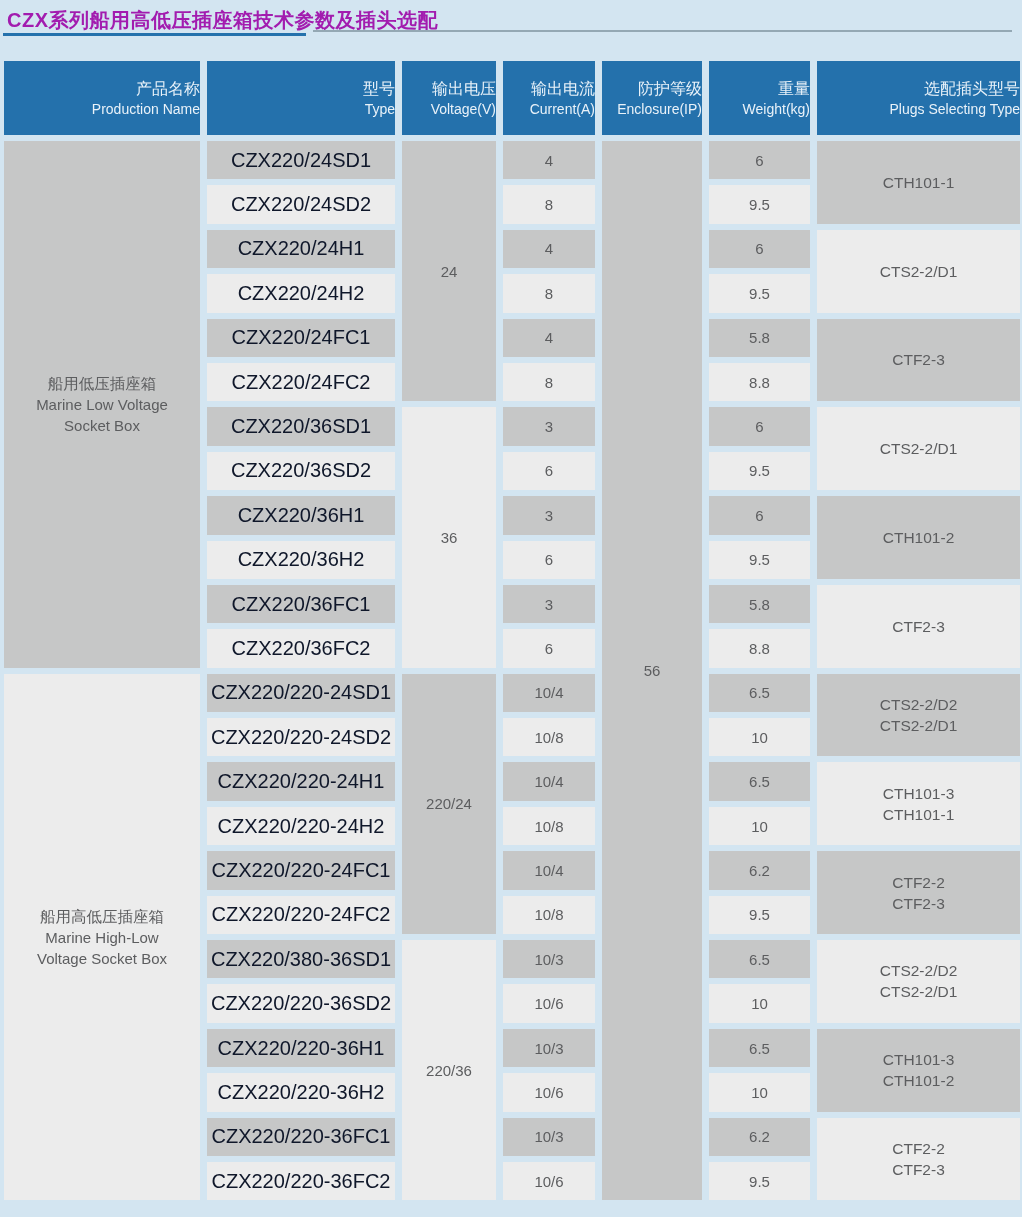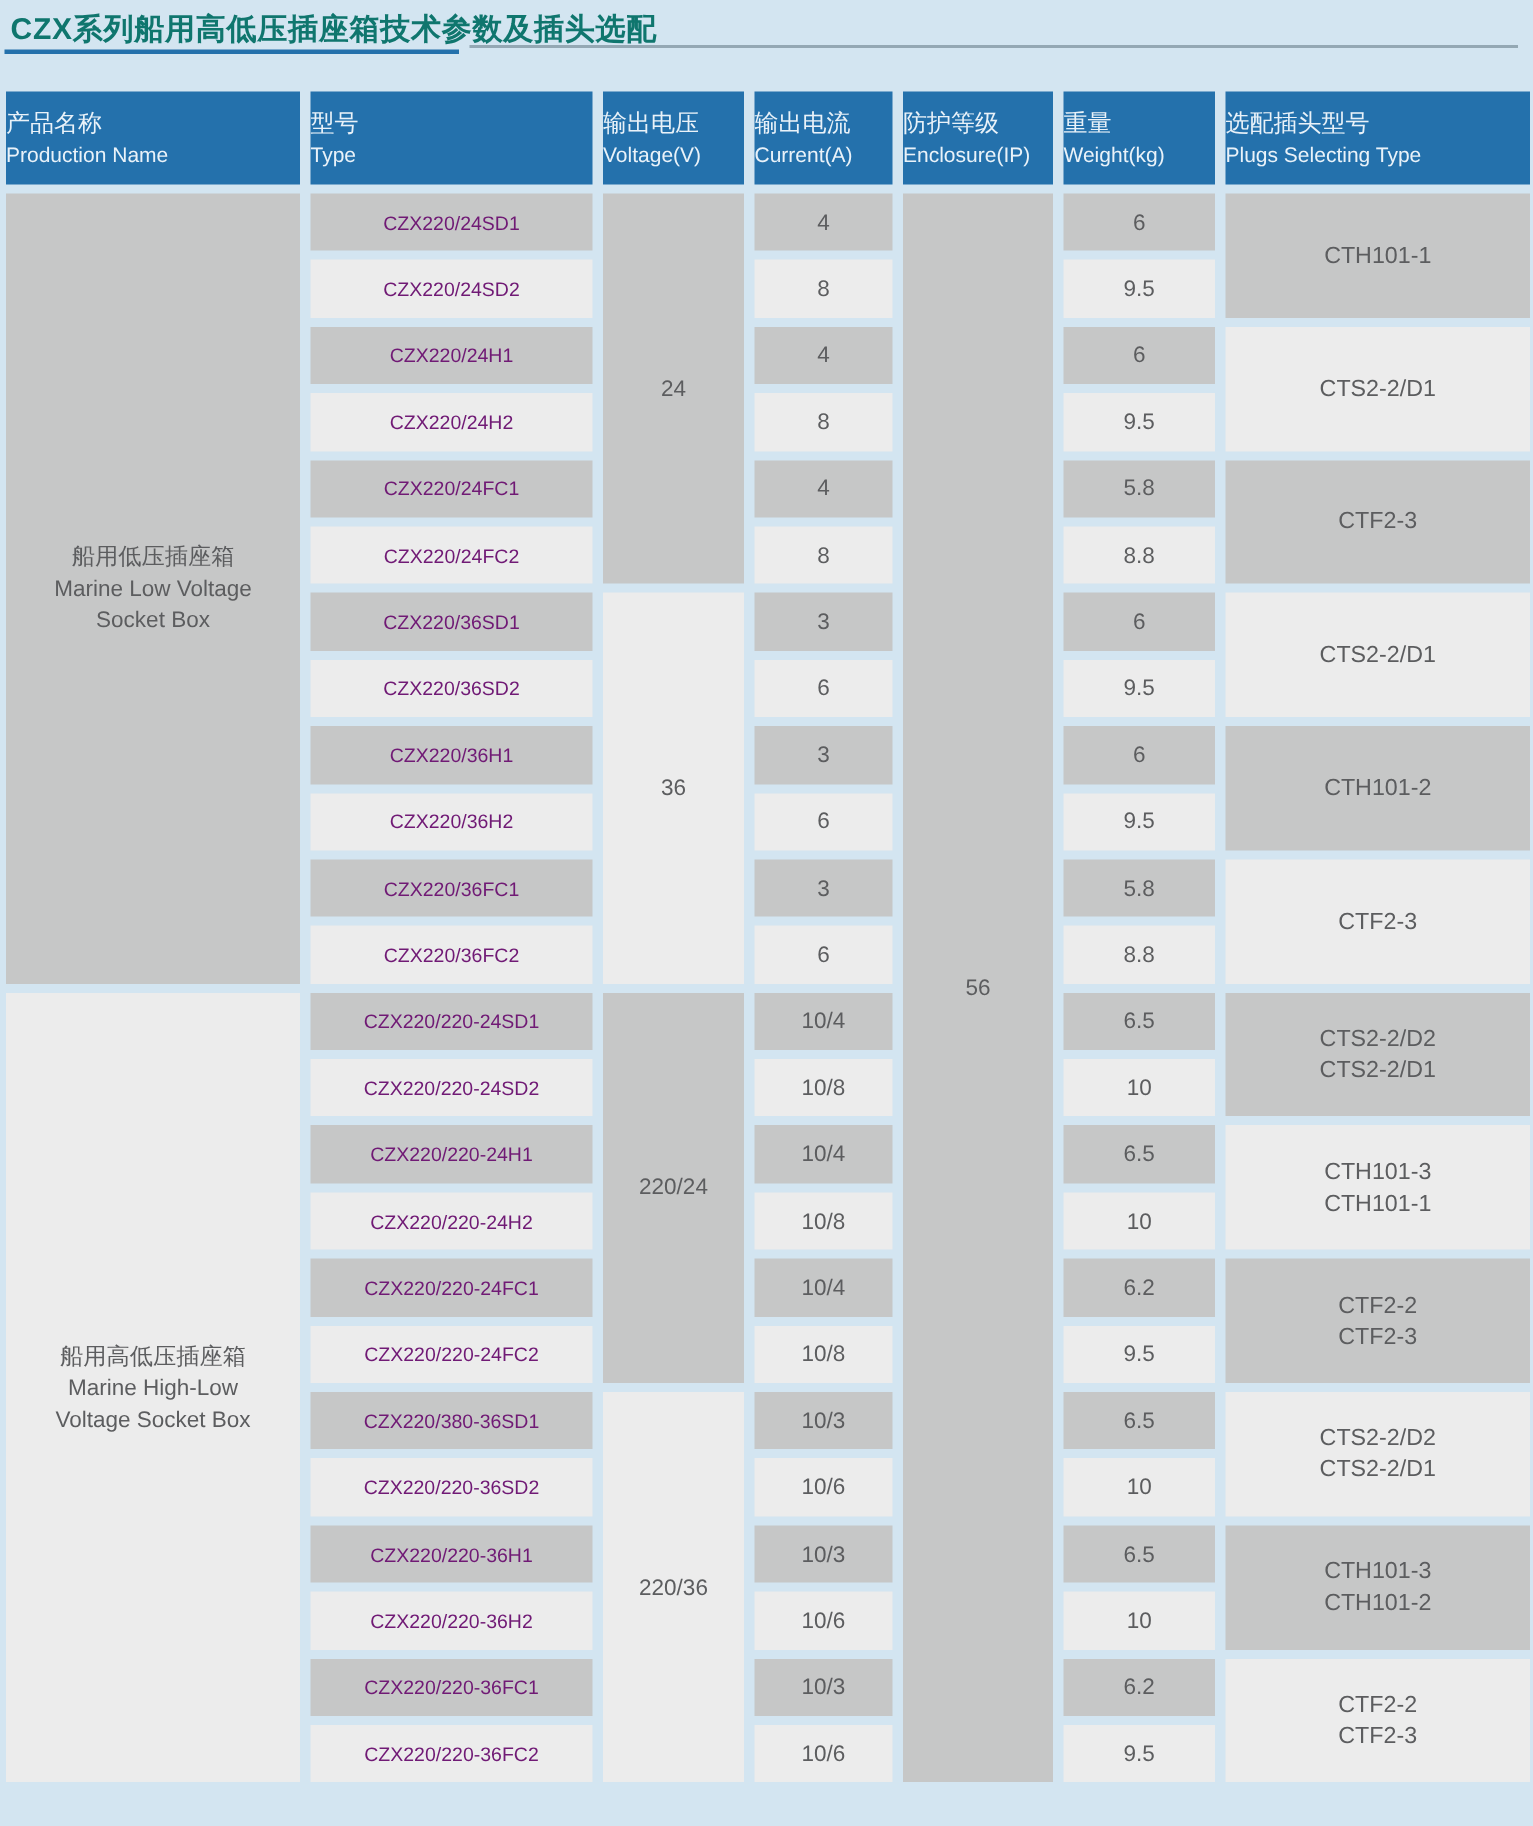--- a/index.html
+++ b/index.html
@@ -3,44 +3,44 @@
 <meta charset="utf-8">
 <style>
   html,body{margin:0;padding:0}
   body{
     width:1022px;height:1217px;position:relative;overflow:hidden;
     background:#d3e5f1;
     font-family:"Liberation Sans","DejaVu Sans",sans-serif;
   }
   .title{
     position:absolute;left:7px;top:9px;
-    font-size:20px;line-height:22px;font-weight:bold;color:#0f766e;
+    font-size:20px;line-height:22px;font-weight:bold;color:#a21caf;
     letter-spacing:.5px;white-space:nowrap;
   }
   .rule-blue{position:absolute;left:3px;top:33px;width:303px;height:3px;background:#2471ac}
   .rule-thin{position:absolute;left:313px;top:30px;width:699px;height:2px;background:#94a8b4}
 
   table.spec{
     position:absolute;left:-3px;top:55px;
     border-collapse:separate;border-spacing:7px 6px;
     table-layout:fixed;width:1030px;
   }
   th{
     background:#2471ac;color:#e9f2f9;font-weight:normal;
-    height:62px;text-align:left;vertical-align:middle;padding:0;
+    height:74px;text-align:right;vertical-align:middle;padding:0;
   }
   th .zh{font-size:16px;line-height:22px}
   th .en{font-size:14px;line-height:19px}
   td{
     height:38.4px;padding:0;text-align:center;vertical-align:middle;
     color:#5c5d5f;font-size:15px;
   }
   td.g{background:#c6c7c7}
   td.l{background:#ececec}
-  td.type-cell{font-size:13px;color:#701a75}
+  td.type-cell{font-size:20px;color:#0f172a}
   td .ln{line-height:21px;font-size:15.5px}
   td .ln-en{line-height:21px;font-size:15px}
 </style>
 </head>
 <body>
 
 <div class="title">CZX系列船用高低压插座箱技术参数及插头选配</div>
 <div class="rule-blue"></div>
 <div class="rule-thin"></div>
 

